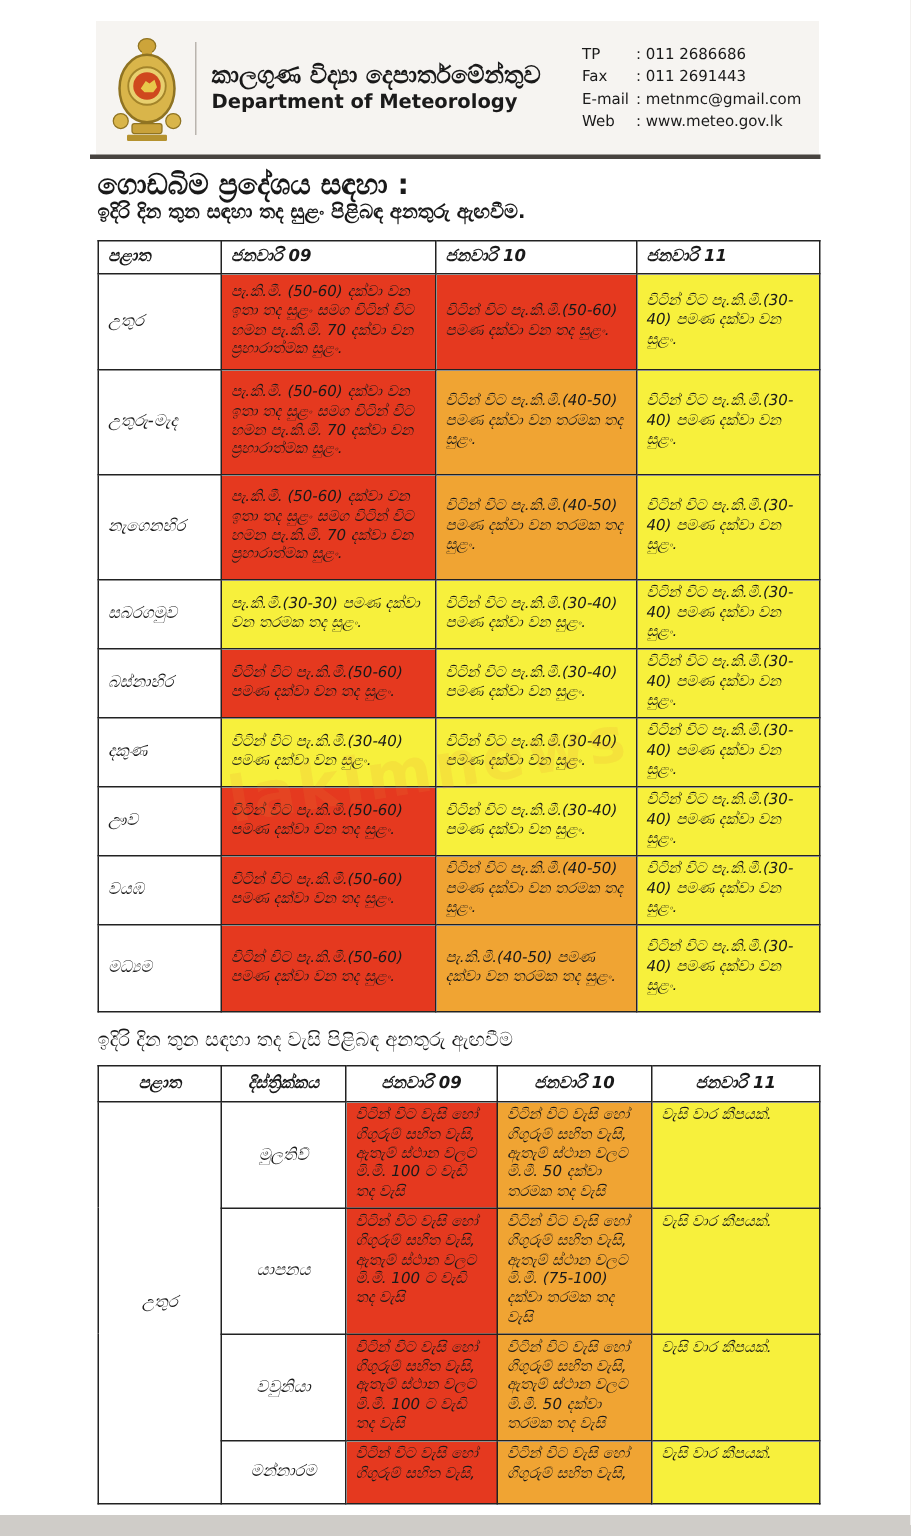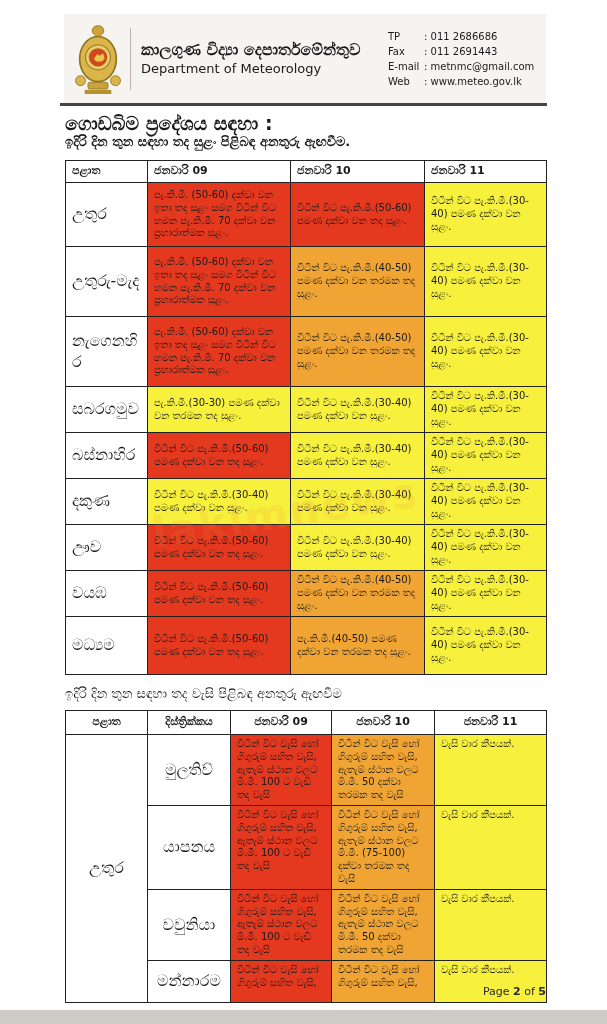--- a/index.html
+++ b/index.html
@@ -11,40 +11,40 @@
   
   .letterhead{
     position:absolute;top:14px;left:64px;width:482px;height:90px;
     background:#f6f4f1;display:flex;align-items:center;box-sizing:border-box;padding:6px 8px;
   }
   .emblem{flex:0 0 52px;display:flex;justify-content:center;}
   .lh-divider{width:1px;height:62px;background:#b9b4ae;margin:0 10px 0 6px;}
   .lh-names{flex:1 1 auto;min-width:0;}
   .lh-si{font-size:16px;font-weight:bold;line-height:1.25;white-space:nowrap;overflow:hidden;}
   .lh-ta{font-size:10px;color:#3a3a3a;font-style:italic;line-height:1.4;white-space:nowrap;overflow:hidden;}
-  .lh-en{font-size:13px;font-weight:normal;line-height:1.4;}
+  .lh-en{font-size:13px;font-weight:bold;line-height:1.4;}
   .lh-contacts{flex:0 0 150px;font-size:10px;line-height:1.5;}
   .contact-row{display:flex;}
   .contact-label{width:36px;flex:0 0 36px;}
   .contact-value{flex:1;white-space:nowrap;}
   .header-rule{position:absolute;top:103px;left:60px;width:487px;height:3px;background:#47433f;}
   
   .title1{position:absolute;top:112px;left:65px;font-size:19px;font-weight:bold;}
   .title2{position:absolute;top:134px;left:65px;font-size:13px;font-weight:bold;}
   .title3{position:absolute;top:686px;left:65px;font-size:13px;font-weight:normal;}
   
-  table{border-collapse:collapse;table-layout:fixed;}
+  table{border-collapse:collapse;table-layout:fixed;font-style:italic;}
   .wtable{position:absolute;top:160px;left:65px;width:481px;}
   .rtable{position:absolute;top:710px;left:65px;width:481px;}
   td,th{border:1px solid #222;padding:3px 6px;font-size:10px;line-height:1.28;
         word-wrap:break-word;overflow:hidden;box-sizing:border-box;}
   th{font-weight:bold;font-size:11px;background:#ffffff;}
   .wtable th{text-align:left;}
   .rtable th{text-align:center;}
-  .prov{background:#ffffff;vertical-align:middle;text-align:left;font-size:16px;}
+  .prov{background:#ffffff;vertical-align:middle;text-align:left;font-size:11px;}
   .wtable .sev{vertical-align:middle;}
   .rtable .sev{vertical-align:top;}
   .rtable .prov{text-align:center;}
   .sev.red{background:var(--red,#e6391f);}
   .sev.orange{background:var(--orange,#f0a433);}
   .sev.yellow{background:var(--yellow,#f7f03c);}
   
   .footer{position:absolute;top:985px;left:65px;width:481px;text-align:right;font-size:11px;color:#2a2a2a;}
   .footer b{font-weight:bold;}
   .watermark{
@@ -219,21 +219,15 @@
           <td class="prov">මන්නාරම</td>
           <td class="sev red">විටින් විට වැසි හෝ ගිගුරුම් සහිත වැසි,</td>
           <td class="sev orange">විටින් විට වැසි හෝ ගිගුරුම් සහිත වැසි,</td>
           <td class="sev yellow">වැසි වාර කීපයක්.</td>
         </tr>
       </tbody>
   </table>
 
   <div class="watermark">lakimnews</div>
 
-  <div class="footer">
-    <span>Page</span>
-    <b>2</b>
-    <span>of</span>
-    <b>5</b>
-  </div>
 
   <div class="bottom-strip"></div>
 </div>
 
 </body></html>

